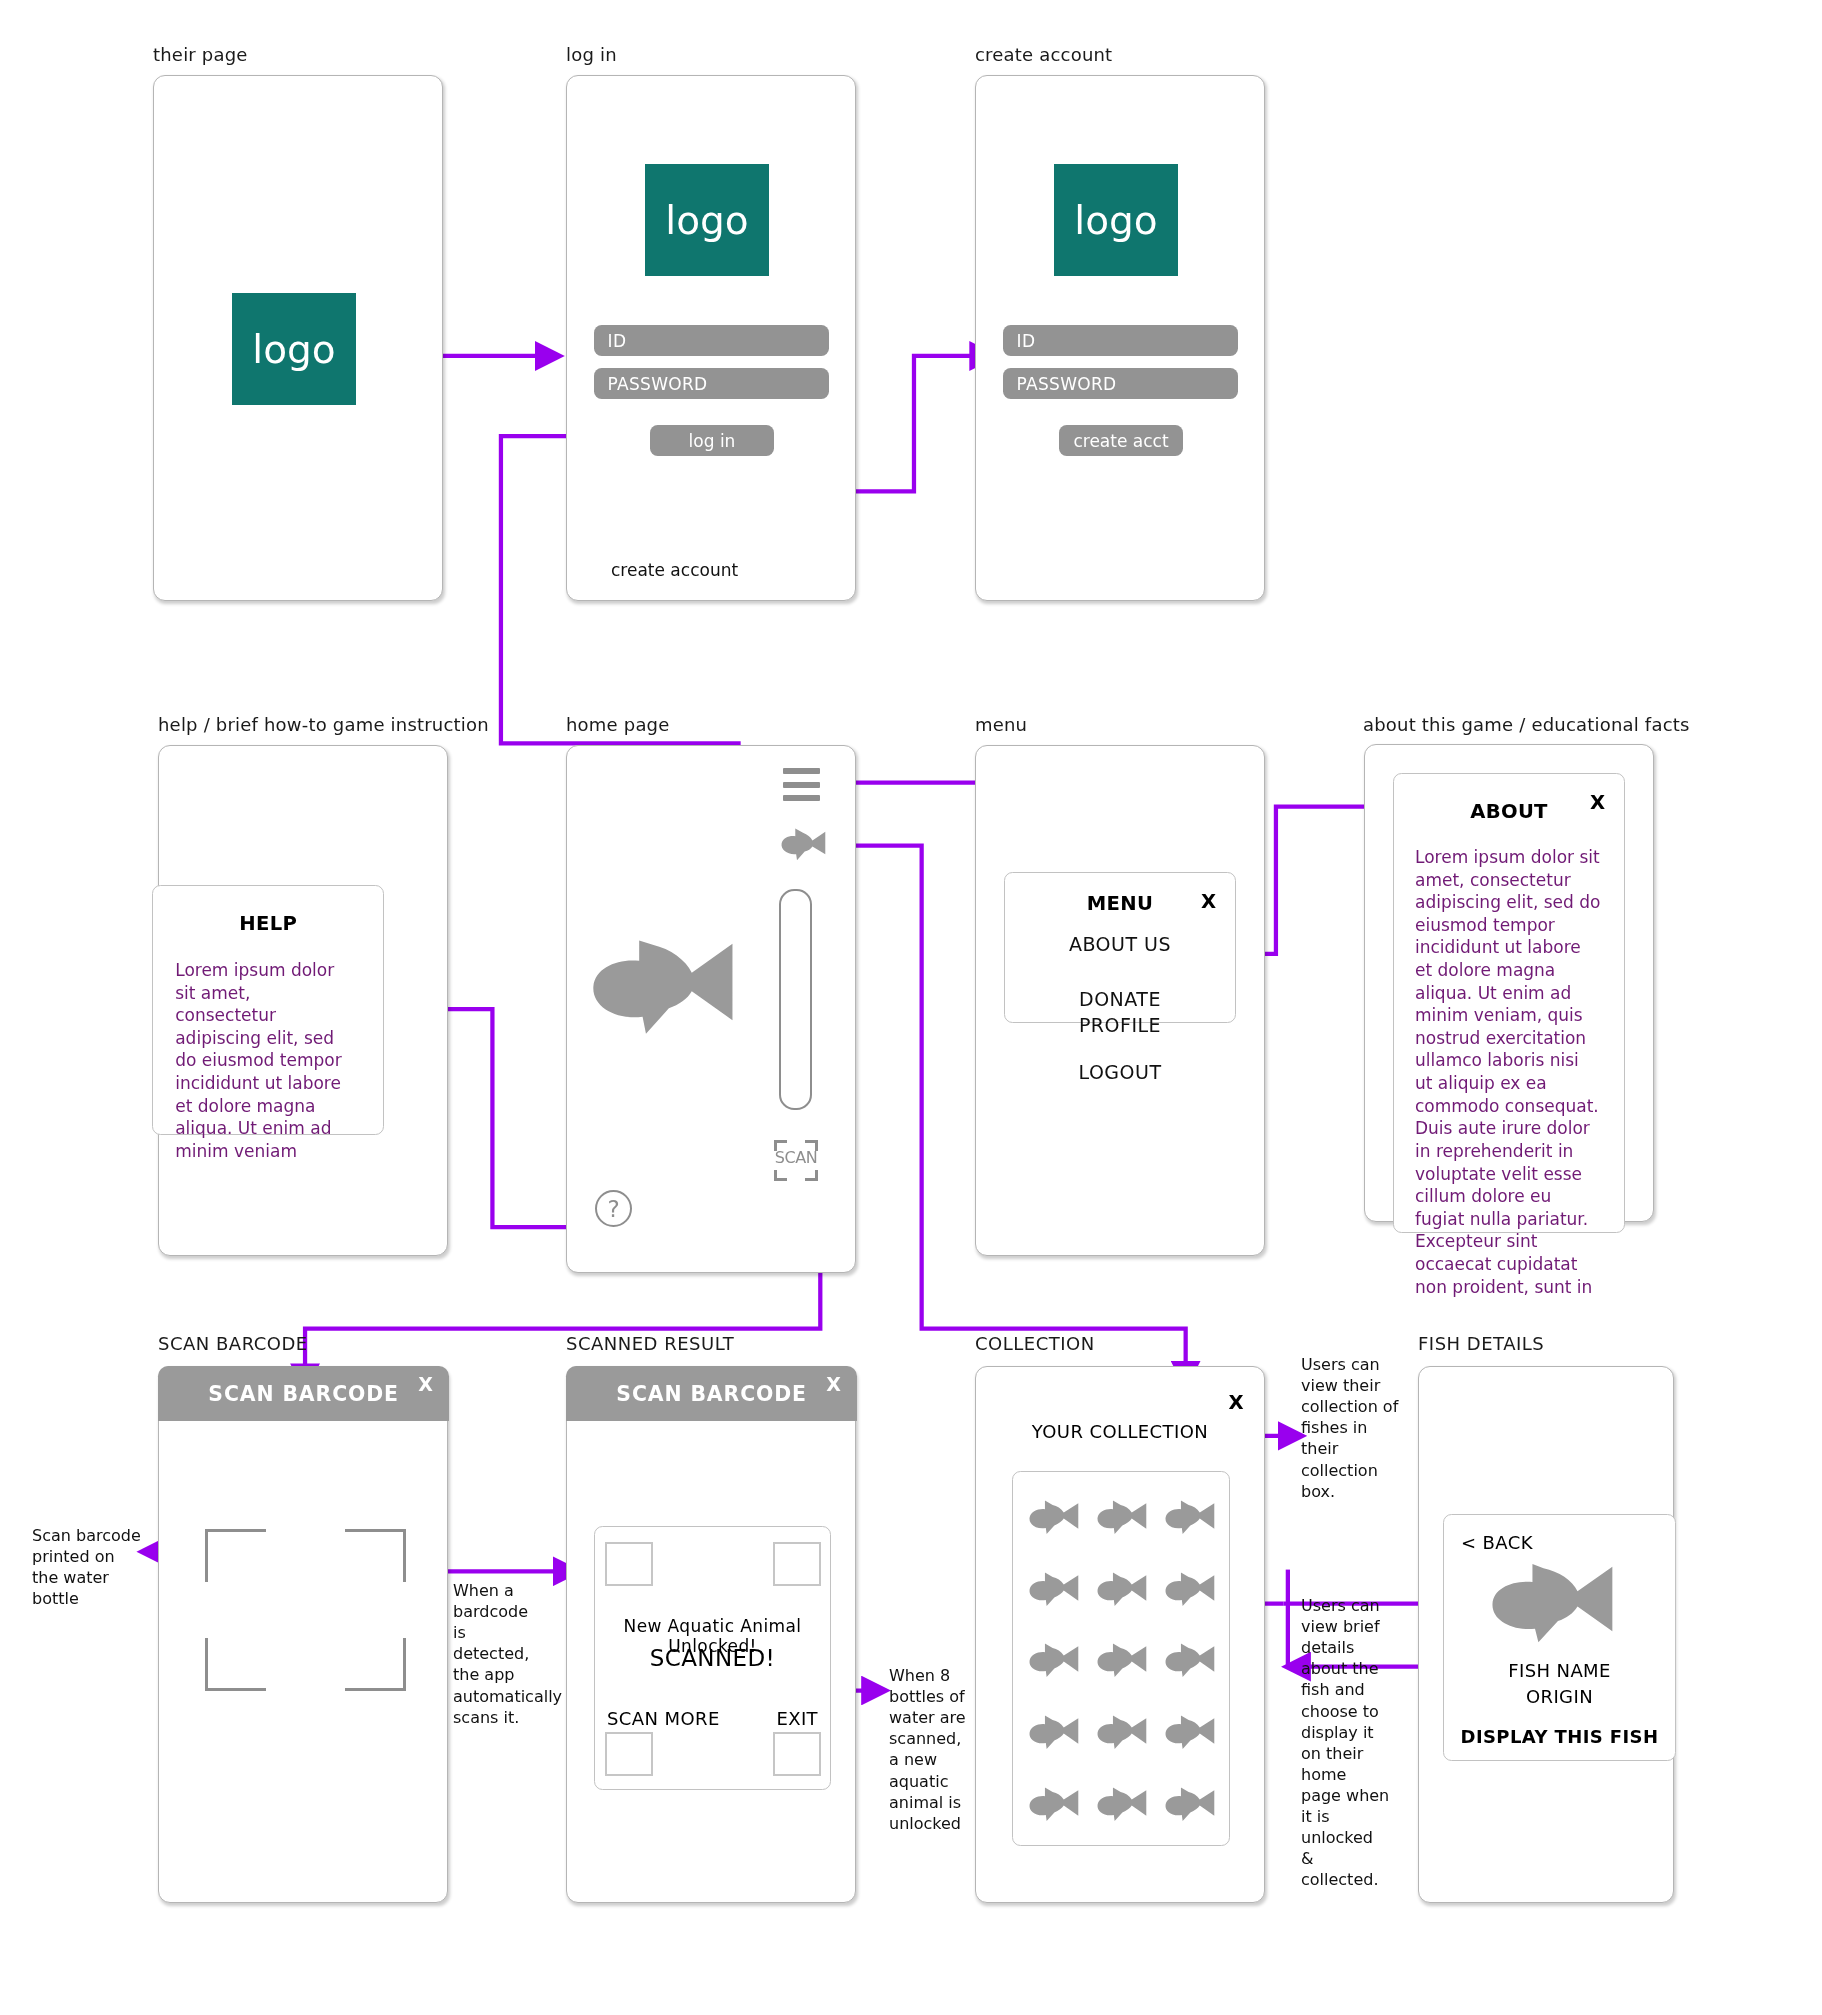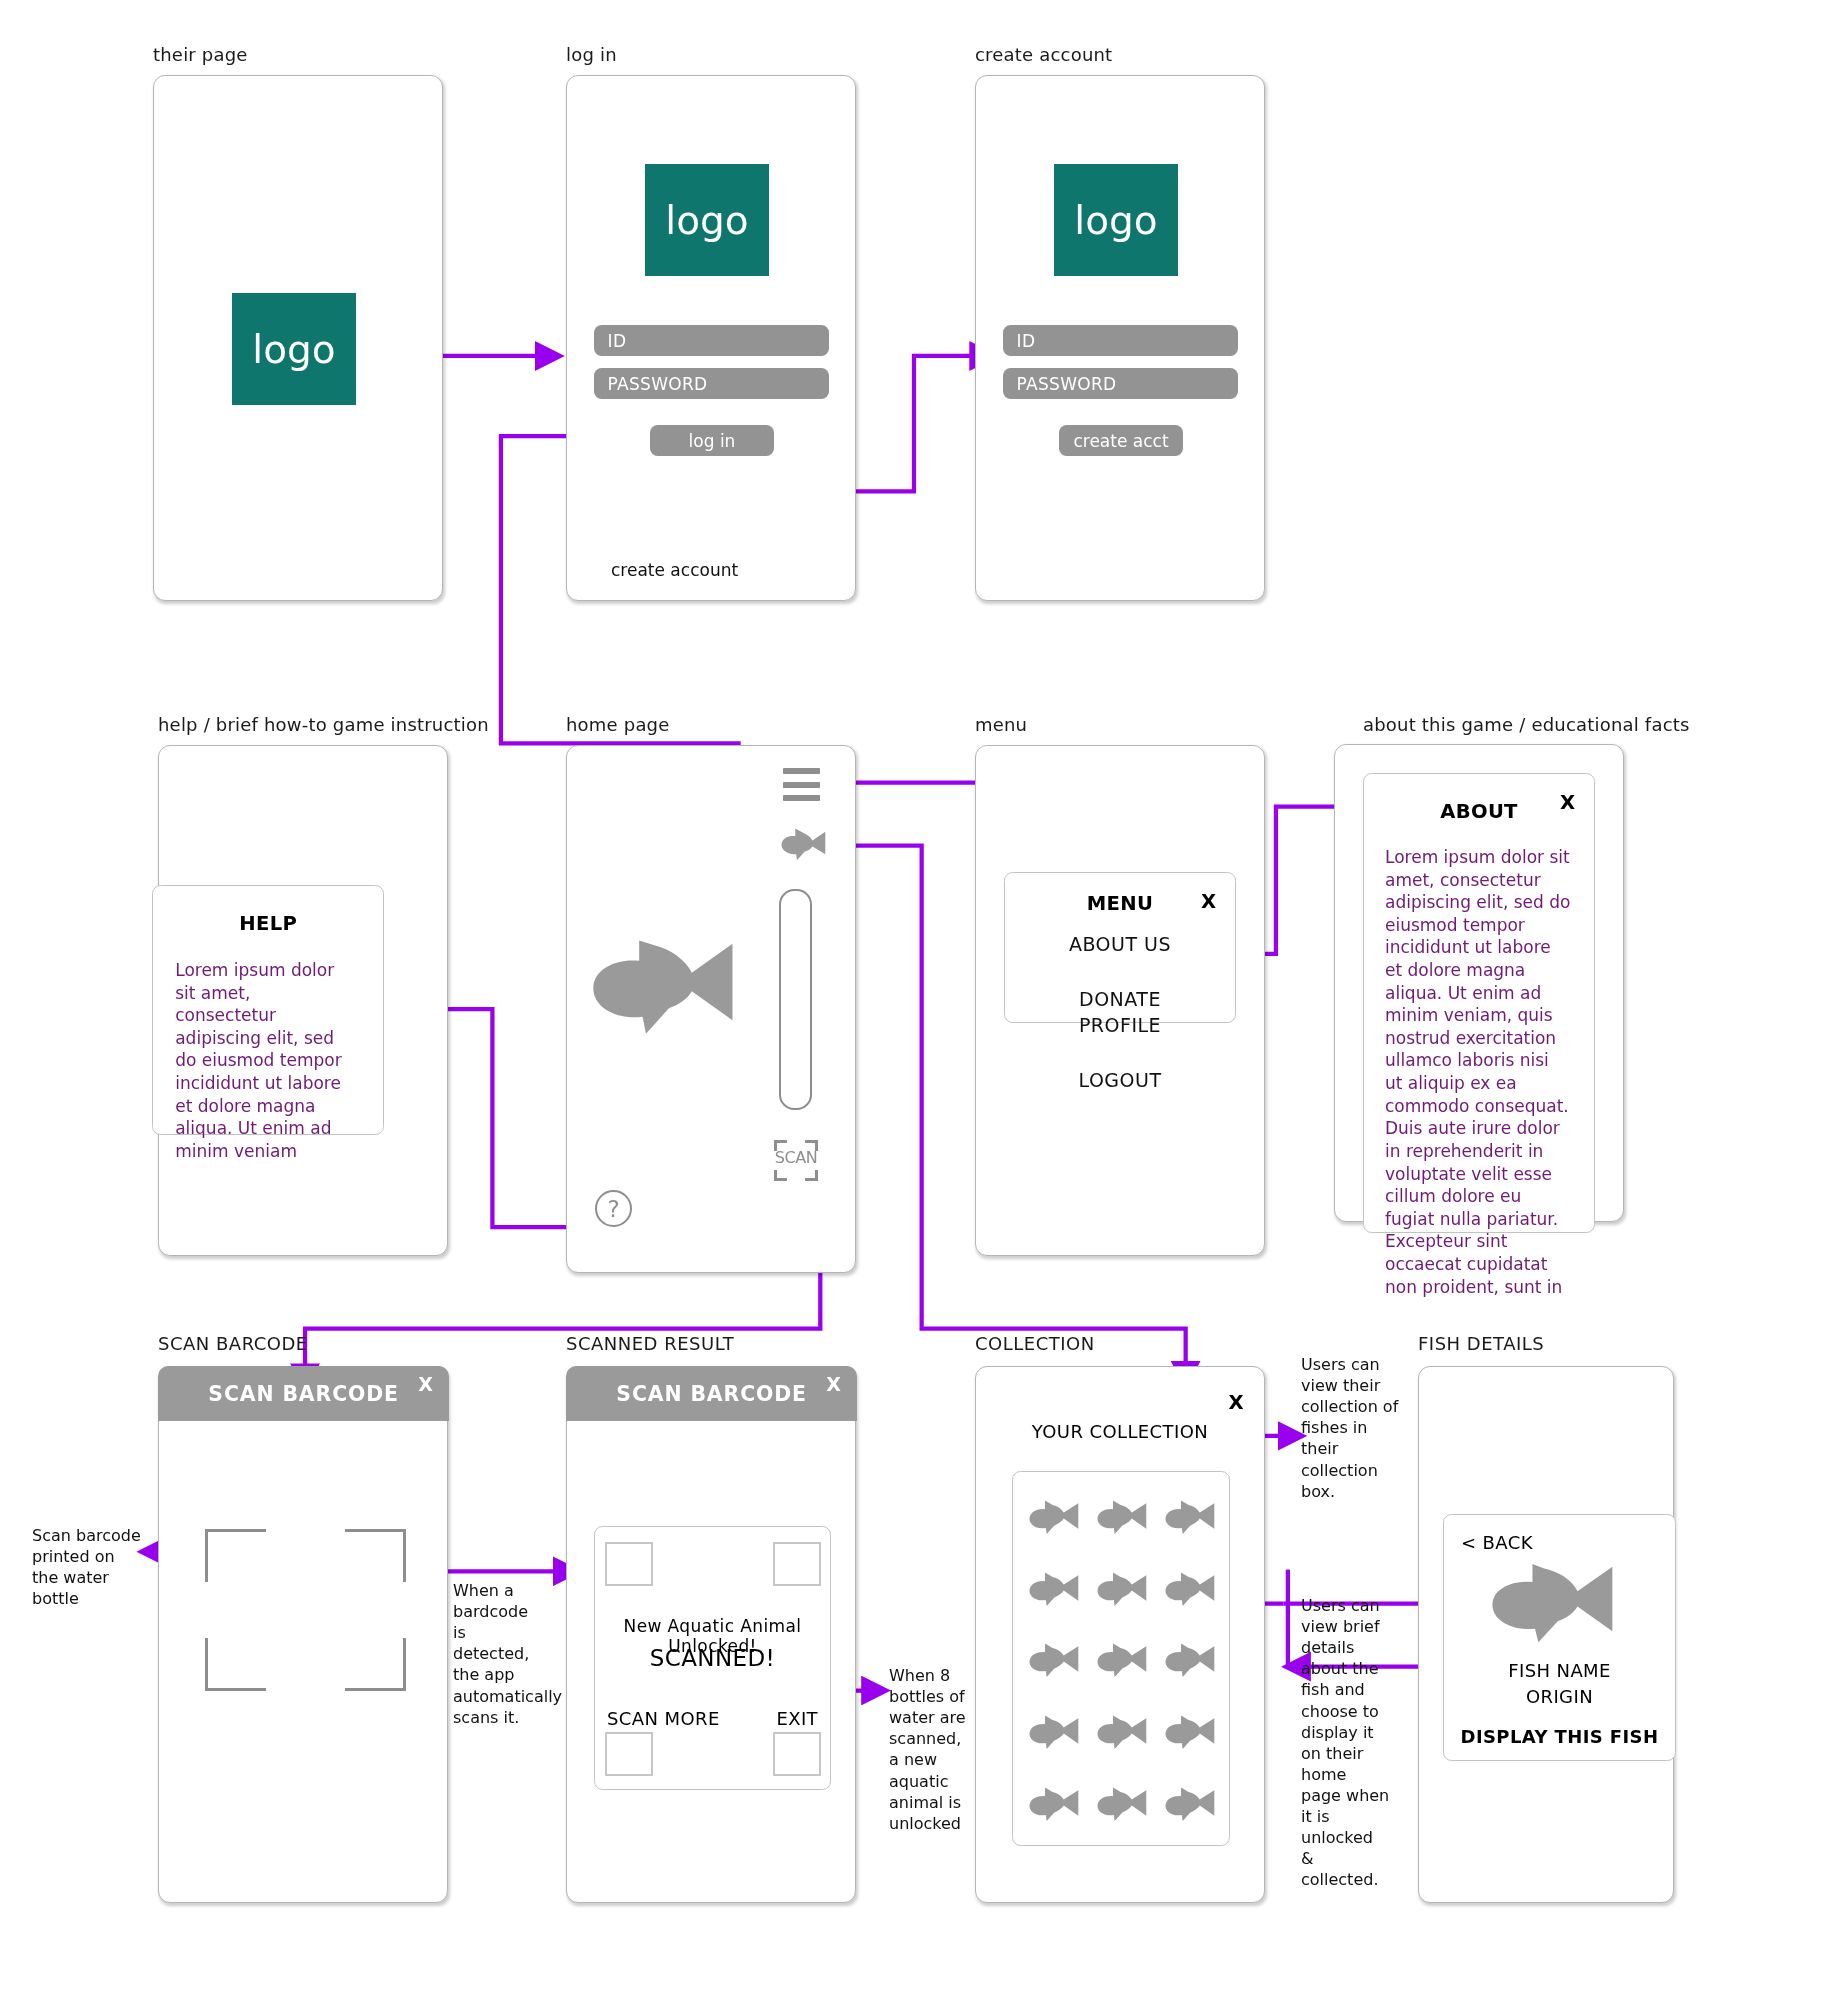--- a/index.html
+++ b/index.html
@@ -234,26 +234,26 @@
   </div>
 
   <div class="caption" style="left:975px; top:714px;">menu</div>
   <div class="phone" style="left:975px; top:745px; width:290px; height:511px;">
     <div class="card" style="left:28px; top:126px; width:232px; height:151px;">
       <div class="card-title" style="top:19px;">MENU</div>
       <div class="card-x" style="right:19px; top:17px;">X</div>
       <div class="menu-item" style="top:60px;">ABOUT US</div>
       <div class="menu-item" style="top:115px;">DONATE</div>
       <div class="menu-item" style="top:141px;">PROFILE</div>
-      <div class="menu-item" style="top:196px;">LOGOUT</div>
+      <div class="menu-item" style="top:188px;">LOGOUT</div>
     </div>
   </div>
 
   <div class="caption" style="left:1363px; top:714px;">about this game / educational facts</div>
-  <div class="phone" style="left:1334px; top:744px; width:290px; height:478px;">
+  <div class="phone" style="left:1364px; top:744px; width:290px; height:478px;">
     <div class="card" style="left:28px; top:28px; width:232px; height:460px;">
       <div class="card-title" style="top:25.6px;">ABOUT</div>
       <div class="card-x" style="right:19px; top:17px;">X</div>
       <div class="body-text" style="left:21px; top:72px; width:186px;">Lorem ipsum dolor sit amet, consectetur adipiscing elit, sed do eiusmod tempor incididunt ut labore et dolore magna aliqua. Ut enim ad minim veniam, quis nostrud exercitation ullamco laboris nisi ut aliquip ex ea commodo consequat. Duis aute irure dolor in reprehenderit in voluptate velit esse cillum dolore eu fugiat nulla pariatur. Excepteur sint occaecat cupidatat non proident, sunt in</div>
     </div>
   </div>
 
   <div class="caption upper" style="left:158px; top:1333px;">SCAN BARCODE</div>
   <div class="phone" style="left:158px; top:1366px; width:290px; height:537px;">
     <div class="bar-header" style="left:-0.9px; top:-0.9px; width:291px; height:55px;">

